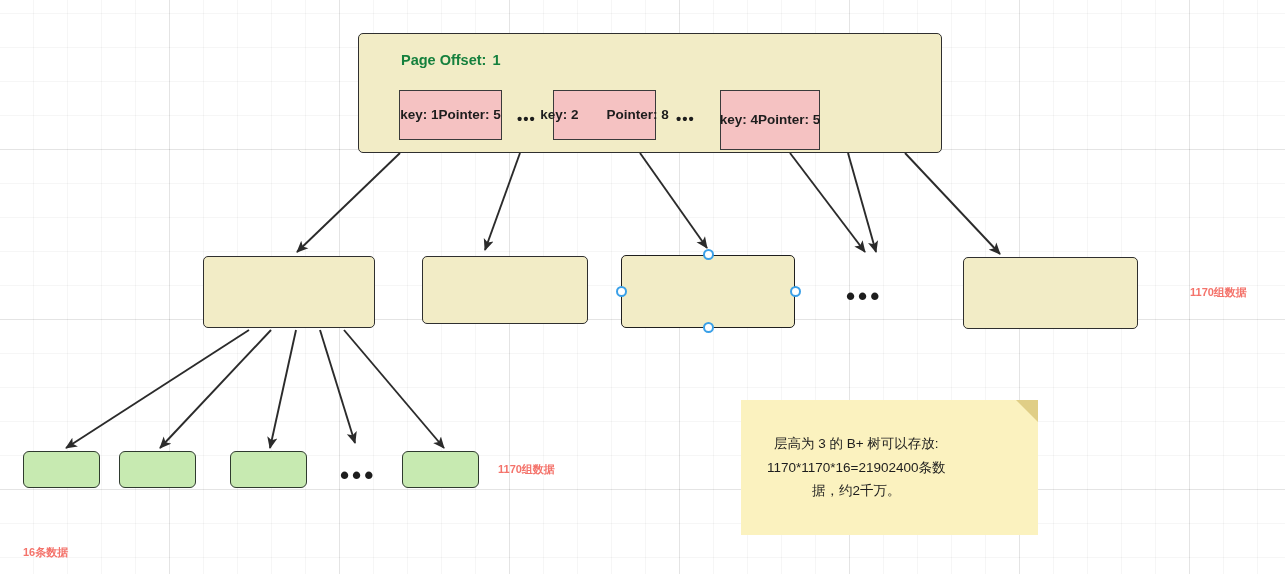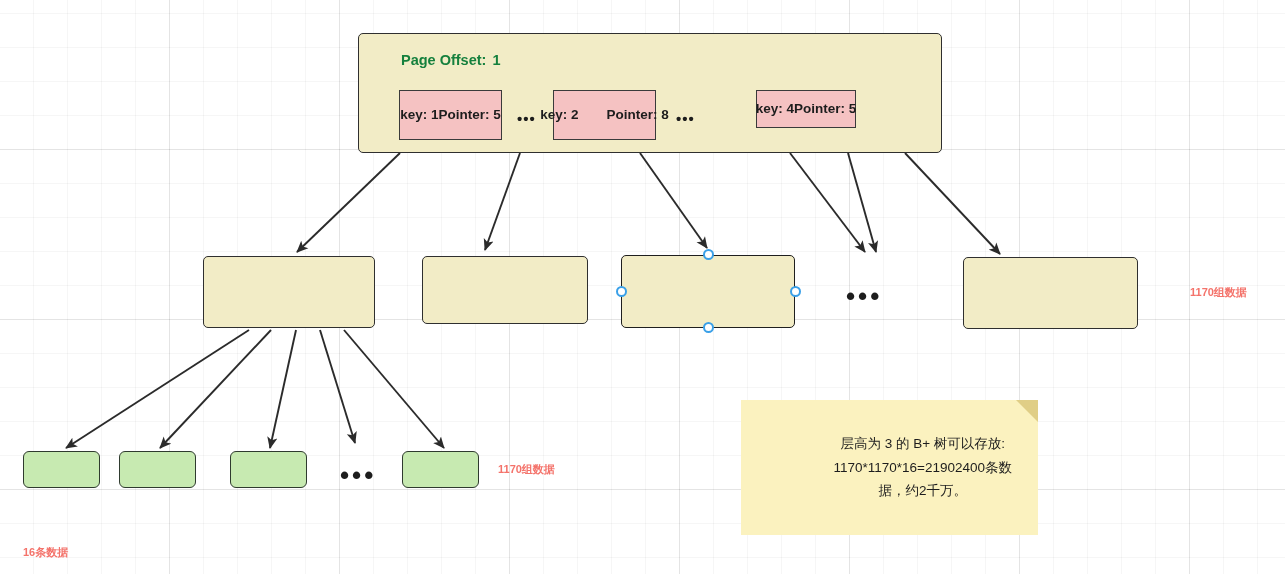--- a/index.html
+++ b/index.html
@@ -92,21 +92,21 @@
     font-size: 11px;
     font-weight: bold;
     white-space: nowrap;
   }
   .note {
     position: absolute;
     box-sizing: border-box;
     background: #fbf2bf;
     display: flex;
     align-items: center;
-    justify-content: flex-end;
+    justify-content: flex-start;
     text-align: center;
     font-size: 13.5px;
     color: #1d1d1d;
     line-height: 1.75;
     padding: 0 26px;
   }
   .note-fold {
     position: absolute;
     right: 0;
     top: 0;
@@ -161,21 +161,21 @@
   <div class="keybox" style="left:399px; top:90px; width:103px; height:50px;">
     <span>key: 1</span>
     <span>Pointer: 5</span>
   </div>
   <div class="dots dots-small" style="left:517px; top:111px;">•••</div>
   <div class="keybox" style="left:553px; top:90px; width:103px; height:50px;gap:28px;">
     <span>key: 2</span>
     <span>Pointer: 8</span>
   </div>
   <div class="dots dots-small" style="left:676px; top:111px;">•••</div>
-  <div class="keybox" style="left:756px; top:90px; width:100px; height:38px;">
+  <div class="keybox" style="left:720px; top:90px; width:100px; height:60px;">
     <span>key: 4</span>
     <span>Pointer: 5</span>
   </div>
 
   <div class="node node-mid" style="left:203px; top:256px; width:172px; height:72px;"></div>
   <div class="node node-mid" style="left:422px; top:256px; width:166px; height:68px;"></div>
 
   <div class="node node-mid node-selected" style="left:621px; top:255px; width:174px; height:73px;"></div>
   <div class="handle" style="left:703px; top:249px;"></div>
   <div class="handle" style="left:790px; top:286px;"></div>

